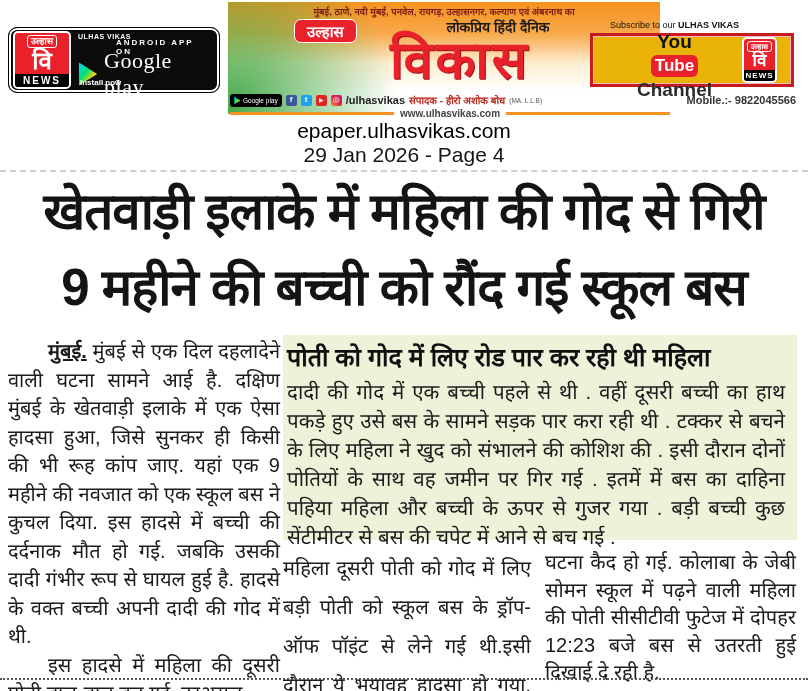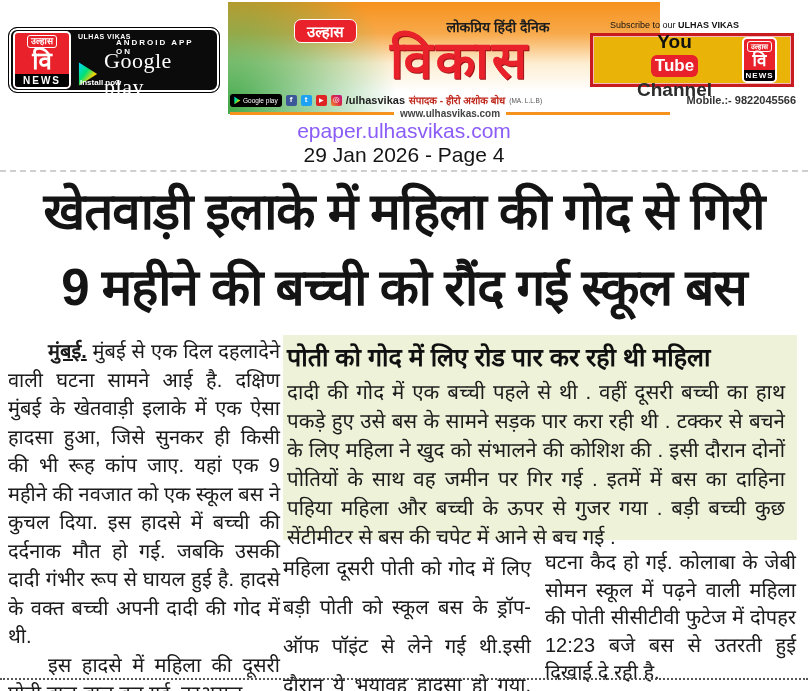--- a/index.html
+++ b/index.html
@@ -57,21 +57,21 @@
     border:3px solid #c81b20; box-shadow:0 0 0 1px #f3b9ba inset; display:flex; align-items:center; padding:2px 14px; gap:3px; }
   .sub-text { flex:1; padding-left:3px; }
   .sub-line1 { font-size:9px; color:#111; white-space:nowrap; }
   .sub-line1 b { font-weight:800; }
   .sub-line2 { display:flex; align-items:center; gap:2px; margin-top:1px;flex-direction:column; }
   .yt-you { font-size:19px; font-weight:800; color:#111; }
   .yt-tube { font-size:17px; font-weight:800; color:#fff; background:#e8212a; border-radius:6px; padding:0 4px; line-height:22px; }
   .yt-channel { font-size:19px; font-weight:800; color:#2b2b2b; }
 
   
-  .epaper-url { position:absolute; left:0; top:119px; width:100%; text-align:center; font-size:21px; color:#8b5cf6; }
+  .epaper-url { position:absolute; left:0; top:119px; width:100%; text-align:center; font-size:21px; color:#000000; }
   .date-page  { position:absolute; left:0; top:143px; width:100%; text-align:center; font-size:21px; color:#141414; }
 
   .rule-dashed { position:absolute; left:0; top:170px; width:100%; border-top:2px dashed #cfcfcf; }
   .rule-dotted-bottom { position:absolute; left:0; top:678px; width:100%; border-top:2px dotted #555; }
 
   
   .headline { position:absolute; left:0; top:174px; width:100%; text-align:center; color:#141414; font-weight:800; }
   .headline .hl { font-size:51px; line-height:76px; letter-spacing:-1px; }
 
   
@@ -112,20 +112,21 @@
           </defs>
           <polygon points="1,1 1,25 20,13" fill="url(#gp1)"></polygon>
         </svg>
         <span class="gp-text">Google play</span>
       </span>
       <span class="gp-install">Install now</span>
     </div>
   </div>
 
   <div class="masthead">
+    <div class="m-region">मुंबई, ठाणे, नवी मुंबई, पनवेल, रायगड़, उल्हासनगर, कल्याण एवं अंबरनाथ का</div>
     <div class="m-tagline">लोकप्रिय हिंदी दैनिक</div>
     <div class="m-vikas">विकास</div>
     <div class="m-ulhas">उल्हास</div>
   </div>
 
   <div class="m-strip">
     <span class="mini-gp">
       <svg class="mini-tri" viewBox="0 0 22 26">
           <polygon points="1,1 1,25 20,13" fill="url(#gp1)"></polygon>
         </svg>

